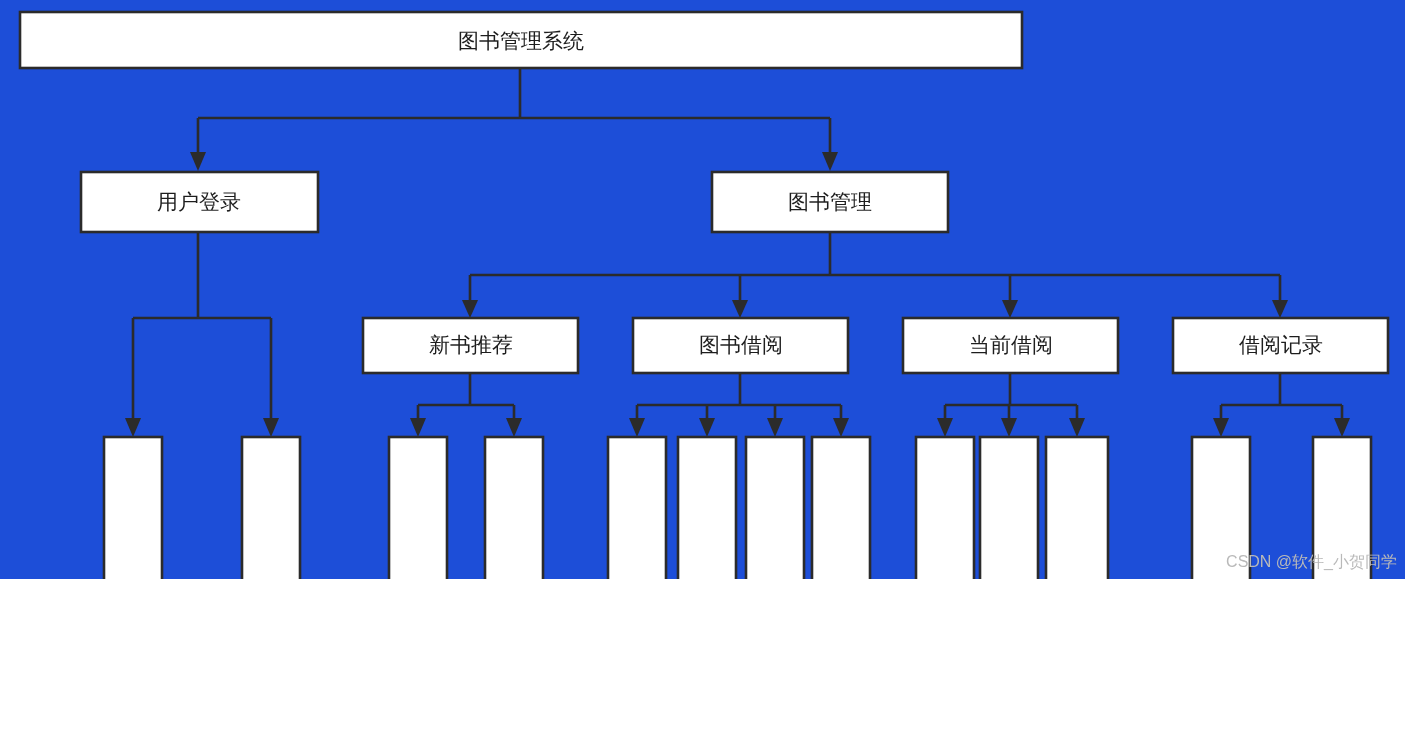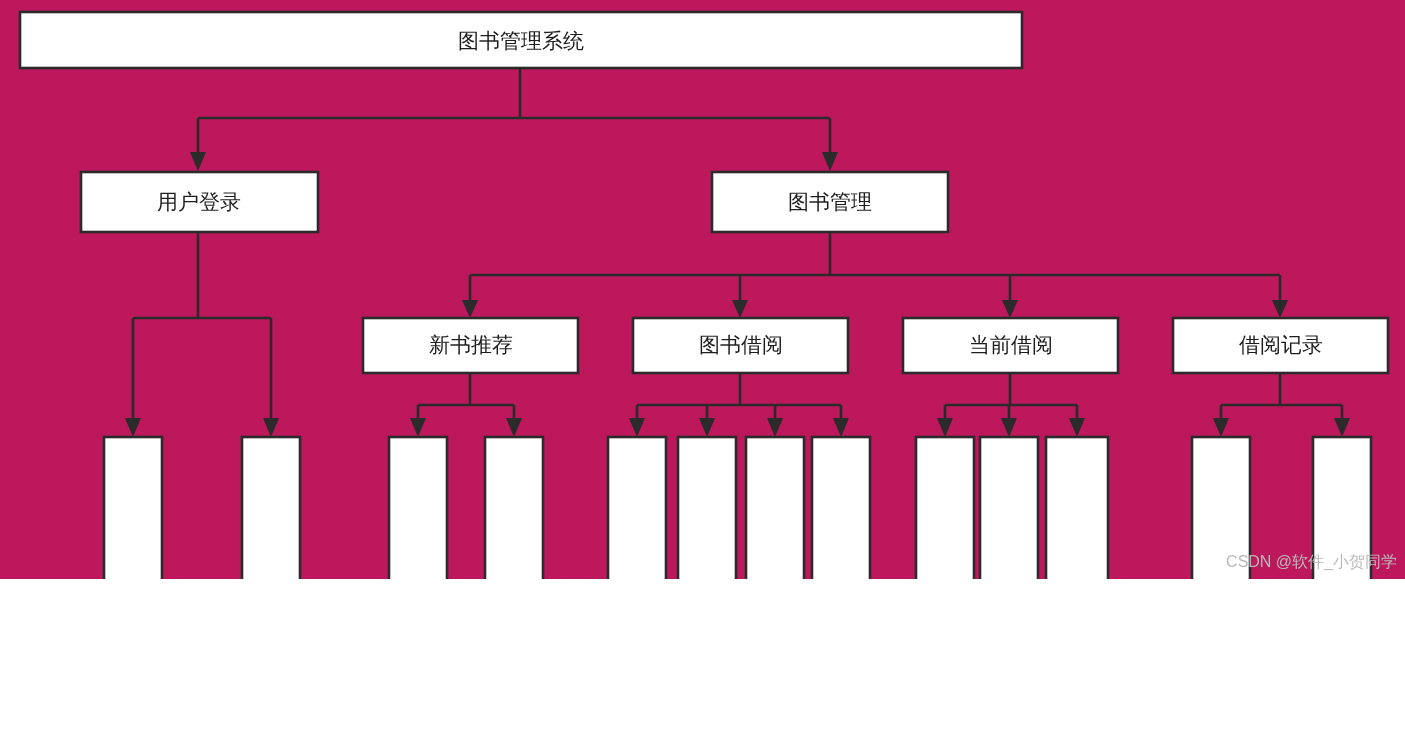--- a/index.html
+++ b/index.html
@@ -7,21 +7,21 @@
     padding: 0;
     background: #ffffff;
   }
   body {
     font-family: "Liberation Sans", "DejaVu Sans", sans-serif;
   }
   #stage {
     position: relative;
     width: 1405px;
     height: 579px;
-    background: #be185d;
+    background: #1d4ed8;
     overflow: hidden;
   }
   svg.diagram {
     position: absolute;
     left: 0;
     top: 0;
     width: 1405px;
     height: 747px;
     display: block;
   }

